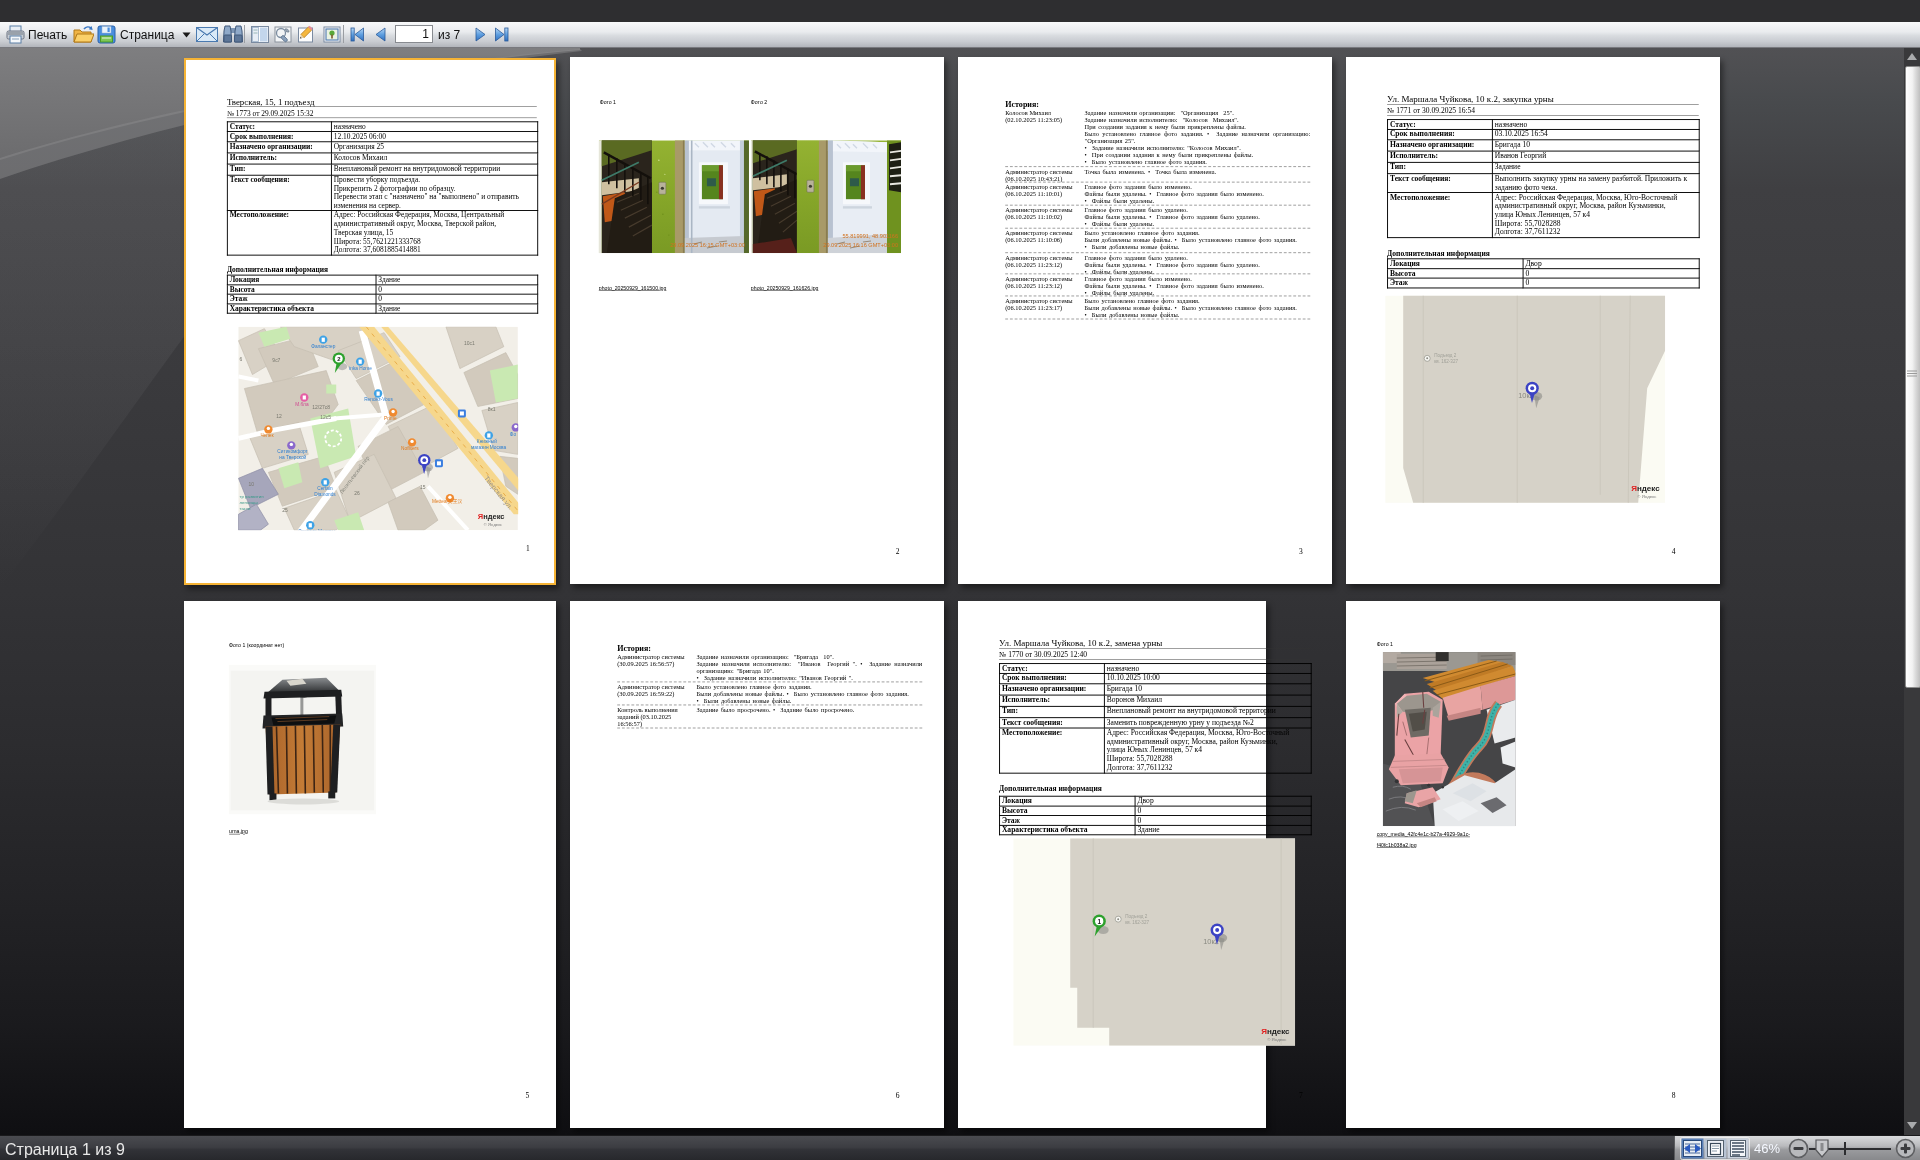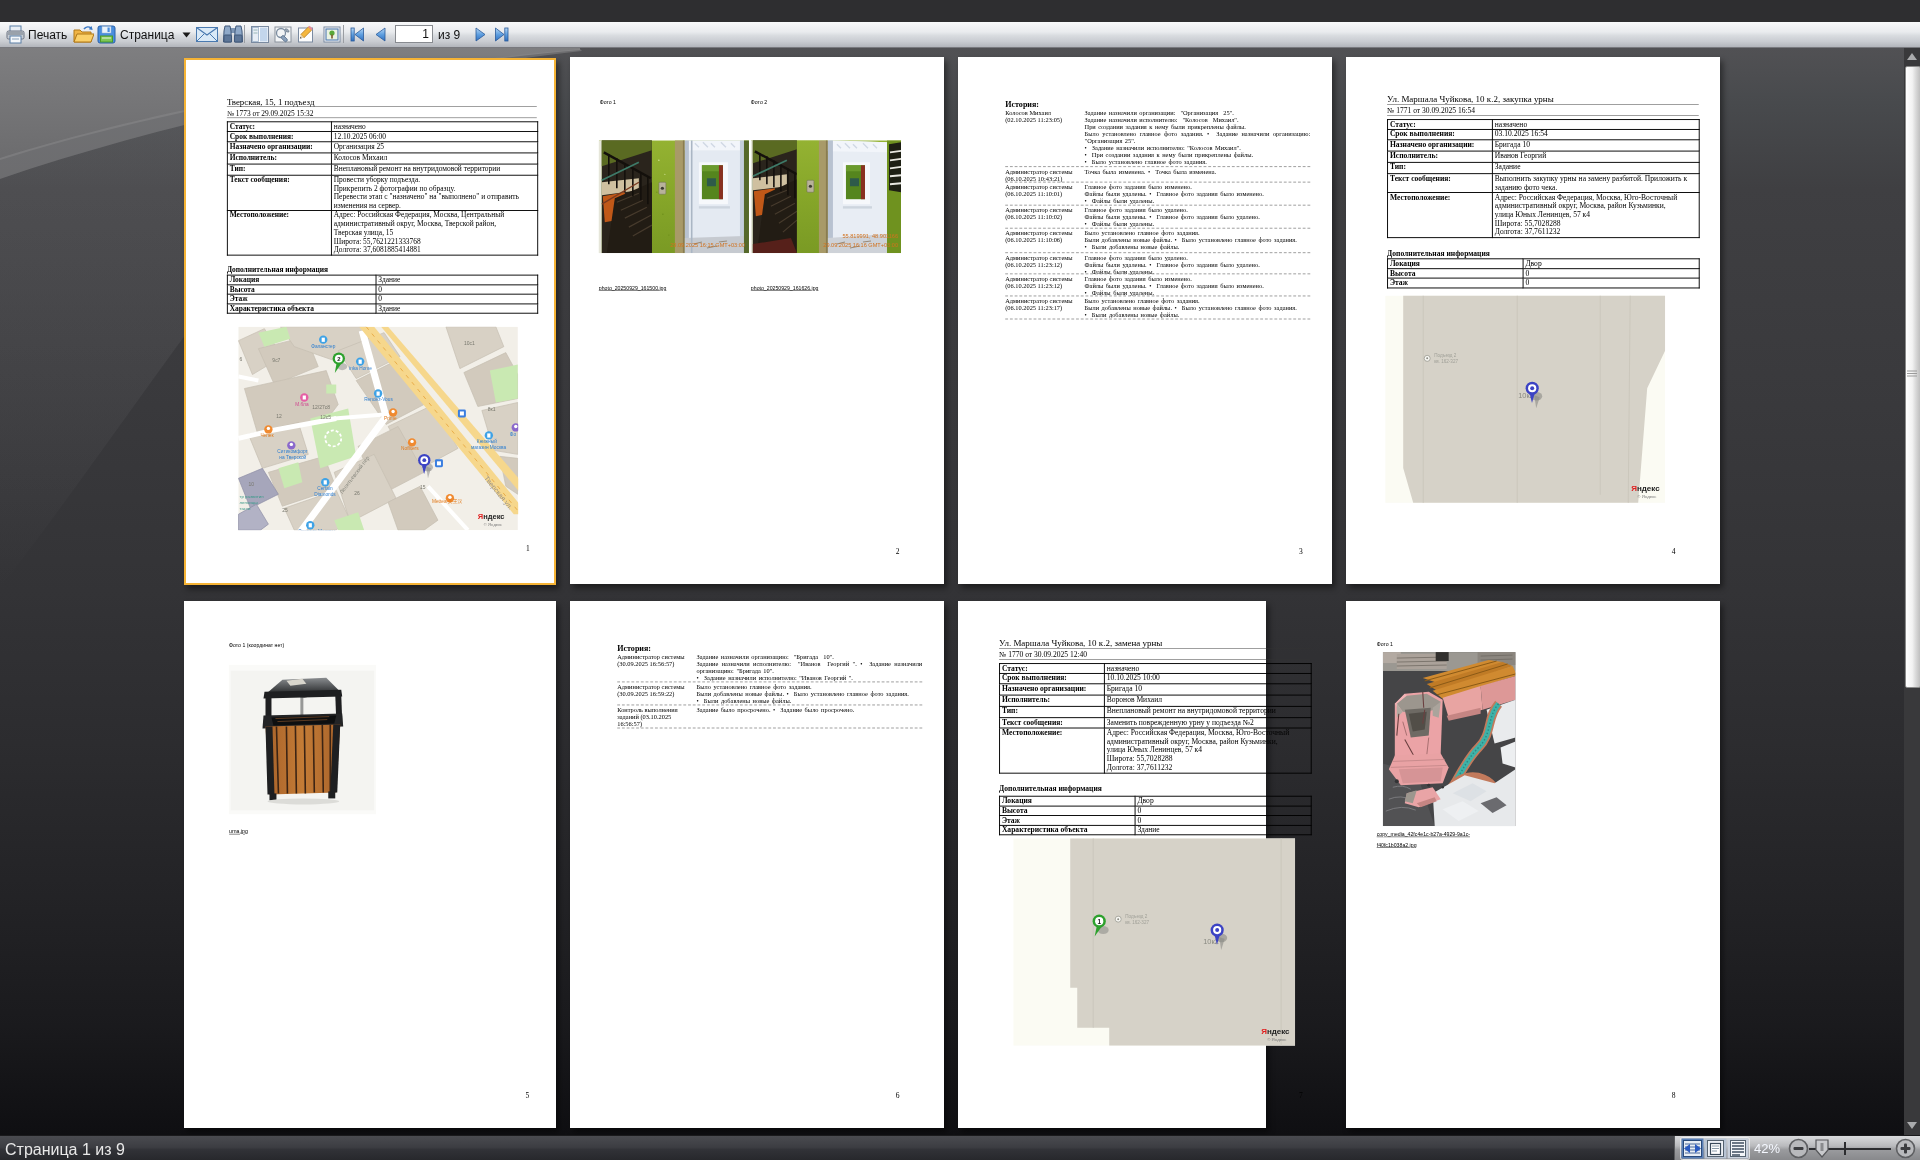--- a/index.html
+++ b/index.html
@@ -139,21 +139,21 @@
         </defs>
       <rect x="1" y="1" width="3.2" height="13" fill="url(#bgr)" stroke="#2a5a9a" stroke-width="0.8"></rect>
       <polygon points="13.5,1 13.5,14 5,7.5" fill="url(#bgr)" stroke="#2a5a9a" stroke-width="0.8"></polygon>
     </svg>
 
     <svg class="abs" style="left:374px;top:5px" width="13" height="15" viewBox="0 0 13 15">
       <polygon points="11,1 11,14 2,7.5" fill="url(#bgr)" stroke="#2a5a9a" stroke-width="0.8"></polygon>
     </svg>
 
     <div id="pgbox">1</div>
-    <div class="tbtxt" style="left:438px">из 9</div>
+    <div class="tbtxt" style="left:438px">из 7</div>
 
     <svg class="abs" style="left:474px;top:5px" width="13" height="15" viewBox="0 0 13 15">
       <polygon points="2,1 2,14 11,7.5" fill="url(#bgr)" stroke="#2a5a9a" stroke-width="0.8"></polygon>
     </svg>
 
     <svg class="abs" style="left:494px;top:5px" width="15" height="15" viewBox="0 0 15 15">
       <polygon points="1.5,1 1.5,14 10,7.5" fill="url(#bgr)" stroke="#2a5a9a" stroke-width="0.8"></polygon>
       <rect x="10.8" y="1" width="3.2" height="13" fill="url(#bgr)" stroke="#2a5a9a" stroke-width="0.8"></rect>
     </svg>
   </div>
@@ -972,21 +972,21 @@
           <rect x="27.5" y="3.5" width="16" height="16" fill="#eef1f6" stroke="#54616e" stroke-width="1"></rect>
           <rect x="30.5" y="6.5" width="10" height="11" fill="#fff" stroke="#3a4a5a" stroke-width="1.2"></rect>
           <path d="M32,9 h7 M32,11.5 h7 M32,14 h5" stroke="#8a9aa8" stroke-width="1"></path>
         </g>
         <g>
           <rect x="47.5" y="1.5" width="21" height="20" fill="#c8d0dc"></rect>
           <rect x="50.5" y="3.5" width="15" height="16" fill="#f4f6f9" stroke="#54616e" stroke-width="1"></rect>
           <path d="M52,6 h12 M52,9 h12 M52,12 h12 M52,15 h12 M52,18 h8" stroke="#3f4f60" stroke-width="1.6"></path>
         </g>
       </svg>
-      <div class="abs" style="left:79px;top:5px;font-size:13px;color:#f5f8ff">42%</div>
+      <div class="abs" style="left:79px;top:5px;font-size:13px;color:#f5f8ff">46%</div>
 
       <svg class="abs" style="left:113px;top:2px" width="21" height="21" viewBox="0 0 21 21">
         <circle cx="10.5" cy="10.5" r="9" fill="#b8b9bc" stroke="#5e5f62" stroke-width="1.6"></circle>
         <rect x="5.5" y="9" width="10" height="3" rx="1" fill="#3c3d40"></rect>
       </svg>
 
       <div class="abs" style="left:134px;top:12px;width:82px;height:2px;background:#2c2d30"></div>
       <div class="abs" style="left:169px;top:6px;width:2px;height:13px;background:#2c2d30"></div>
 
       <svg class="abs" style="left:140px;top:3px" width="14" height="19" viewBox="0 0 14 19">

